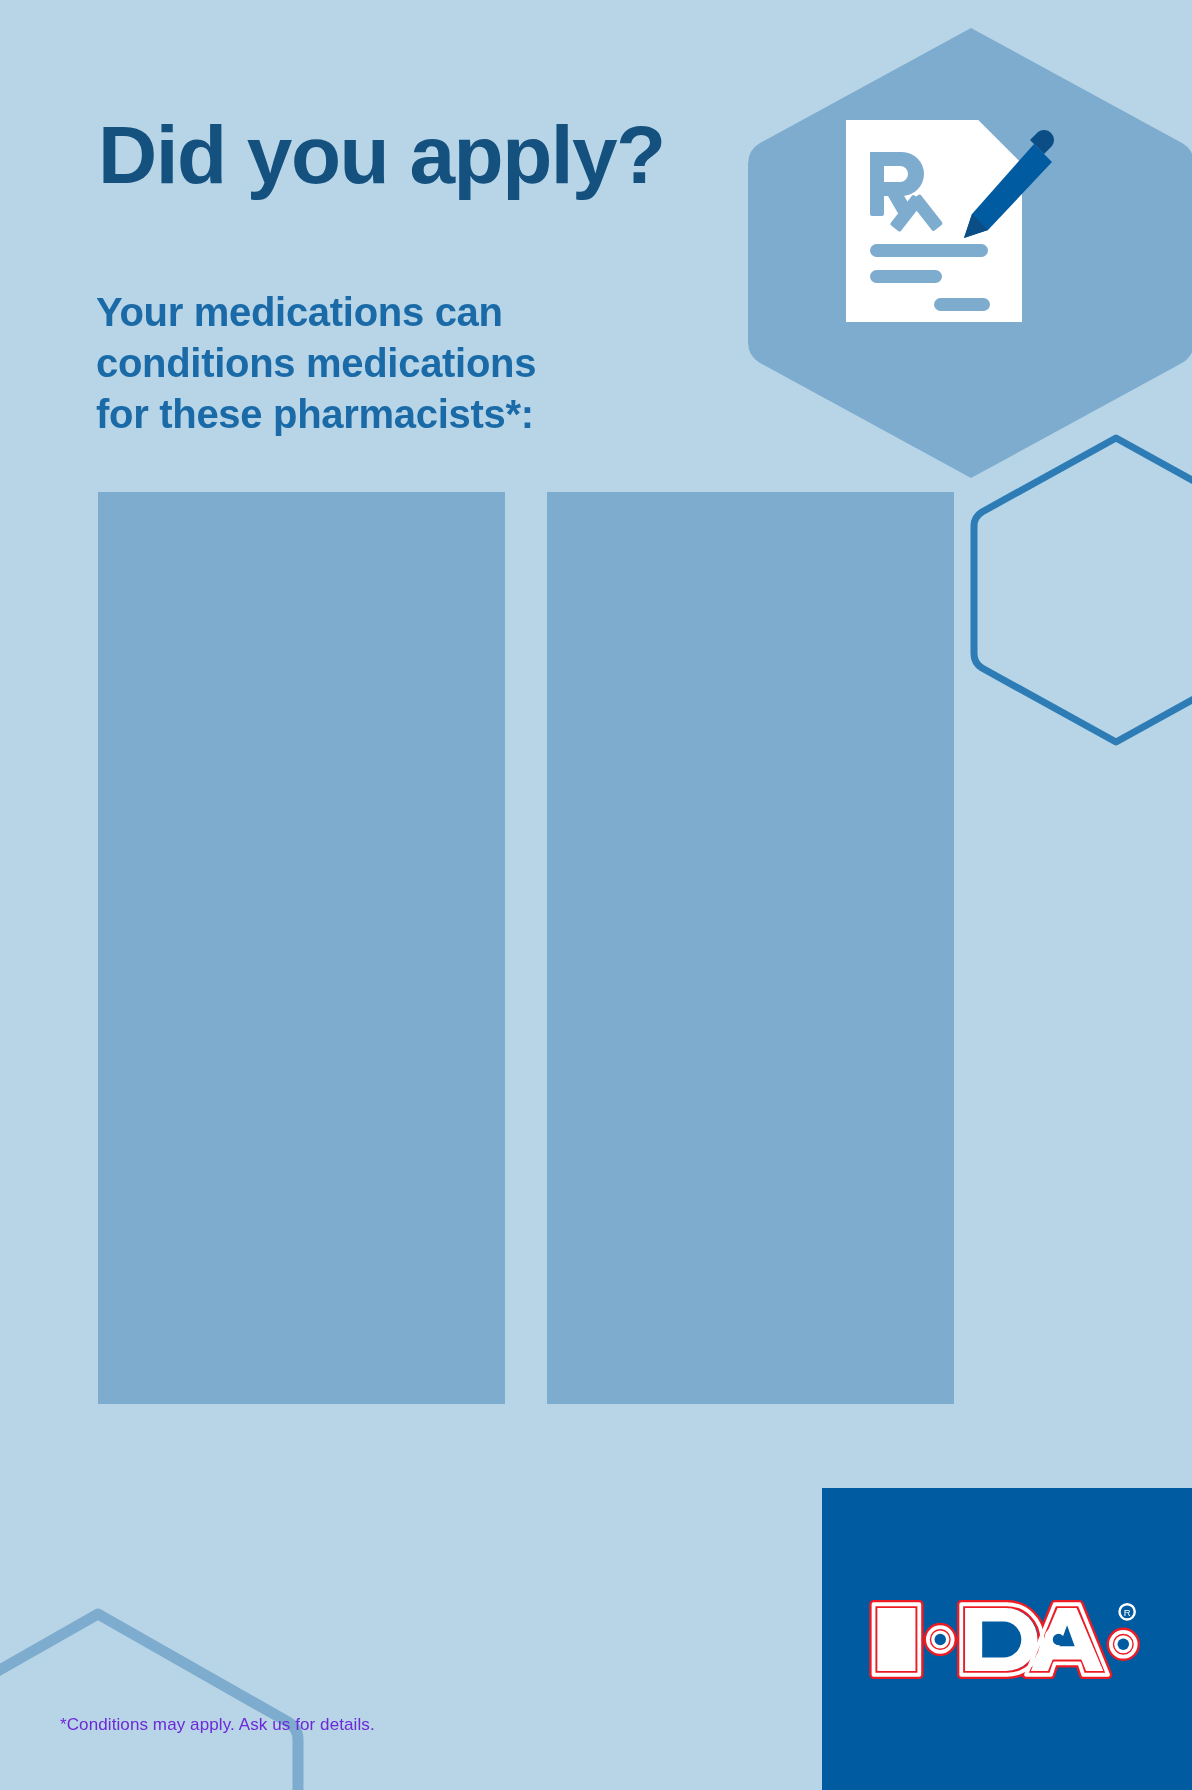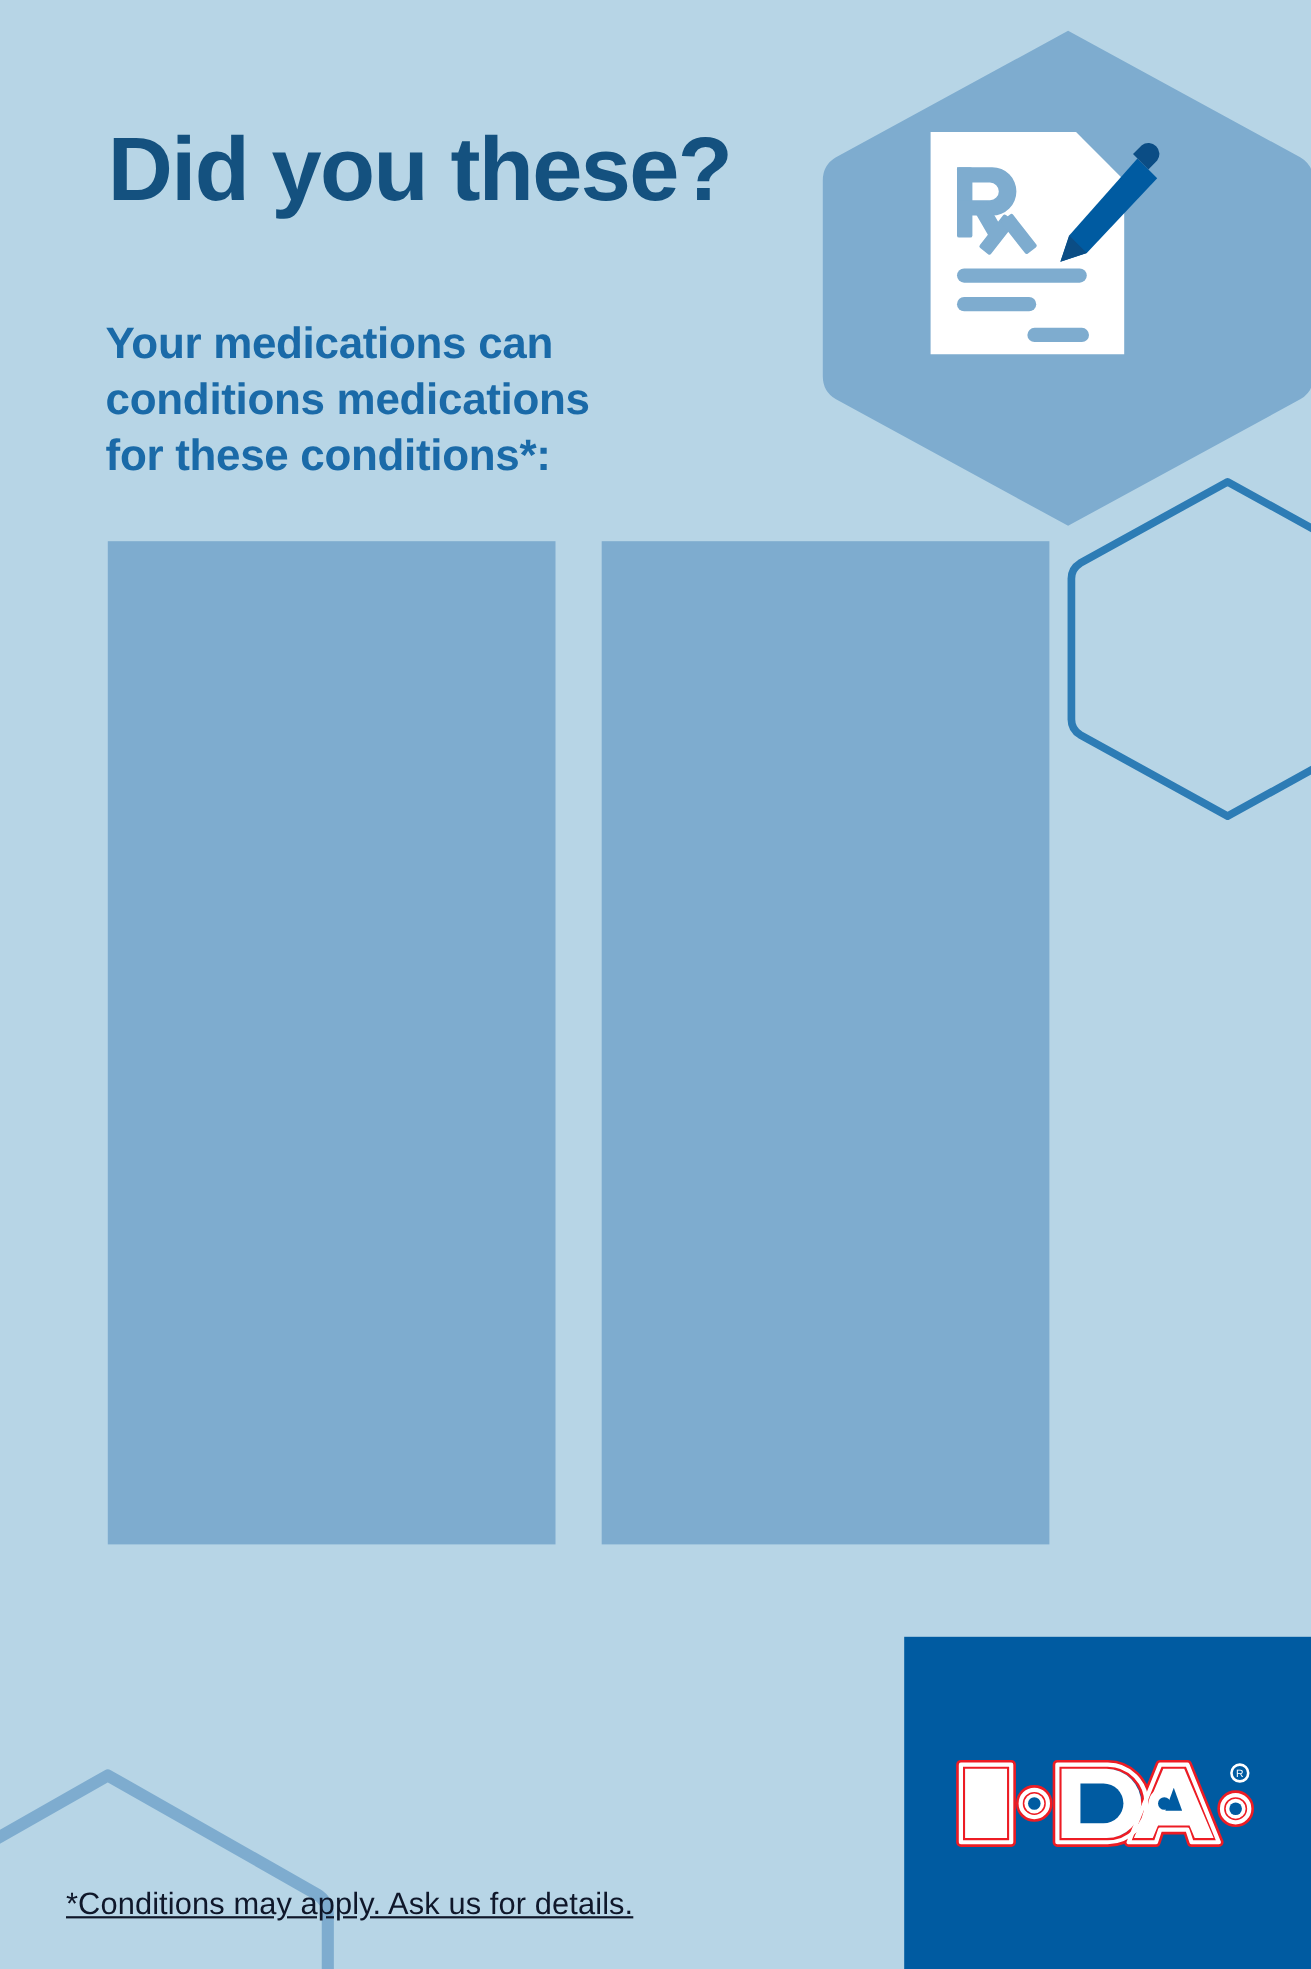--- a/index.html
+++ b/index.html
@@ -68,25 +68,24 @@
   }
   #panel-left  { width: 407px; height: 912px; }
   #panel-right { width: 407px; height: 912px; }
   .panel-list { list-style: none; }
 
   
   #footnote {
     position: absolute;
     left: 60px;
     top: 1715px;
-    font-size: 28px;
-    color: #0f172a;
+    font-size: 17px;
+    color: #6d28d9;
     letter-spacing: 0.1px;
     white-space: nowrap;
-    text-decoration: underline;
   }
 
   
   #brand-logo {
     position: absolute;
     left: 822px;
     top: 1488px;
     width: 370px;
     height: 302px;
     background: #005ba1;
@@ -135,26 +134,26 @@
 
     <rect x="96" y="180" width="56" height="13" rx="6.5" fill="#7eaccf"></rect>
 
     <g>
       <path d="M196 26 L214 44 L150 112 L126 120 L134 96 Z" fill="#005ba1"></path>
       <path d="M126 120 L134 96 L150 112 Z" fill="#0b4d85"></path>
       <path d="M192 22 L200 14 a10 10 0 0 1 14 14 l-8 8 Z" fill="#0b4d85"></path>
     </g>
   </svg>
 
-  <h1 id="page-title">Did you these?</h1>
+  <h1 id="page-title">Did you apply?</h1>
 
   <div id="page-subtitle">
     <span class="sub-line">Your medications can</span>
     <span class="sub-line">conditions medications</span>
-    <span class="sub-line">for these conditions*:</span>
+    <span class="sub-line">for these pharmacists*:</span>
   </div>
 
   <div id="panel-row">
     <div class="condition-panel" id="panel-left">
       <ul class="panel-list"></ul>
     </div>
     <div class="condition-panel" id="panel-right">
       <ul class="panel-list"></ul>
     </div>
   </div>

